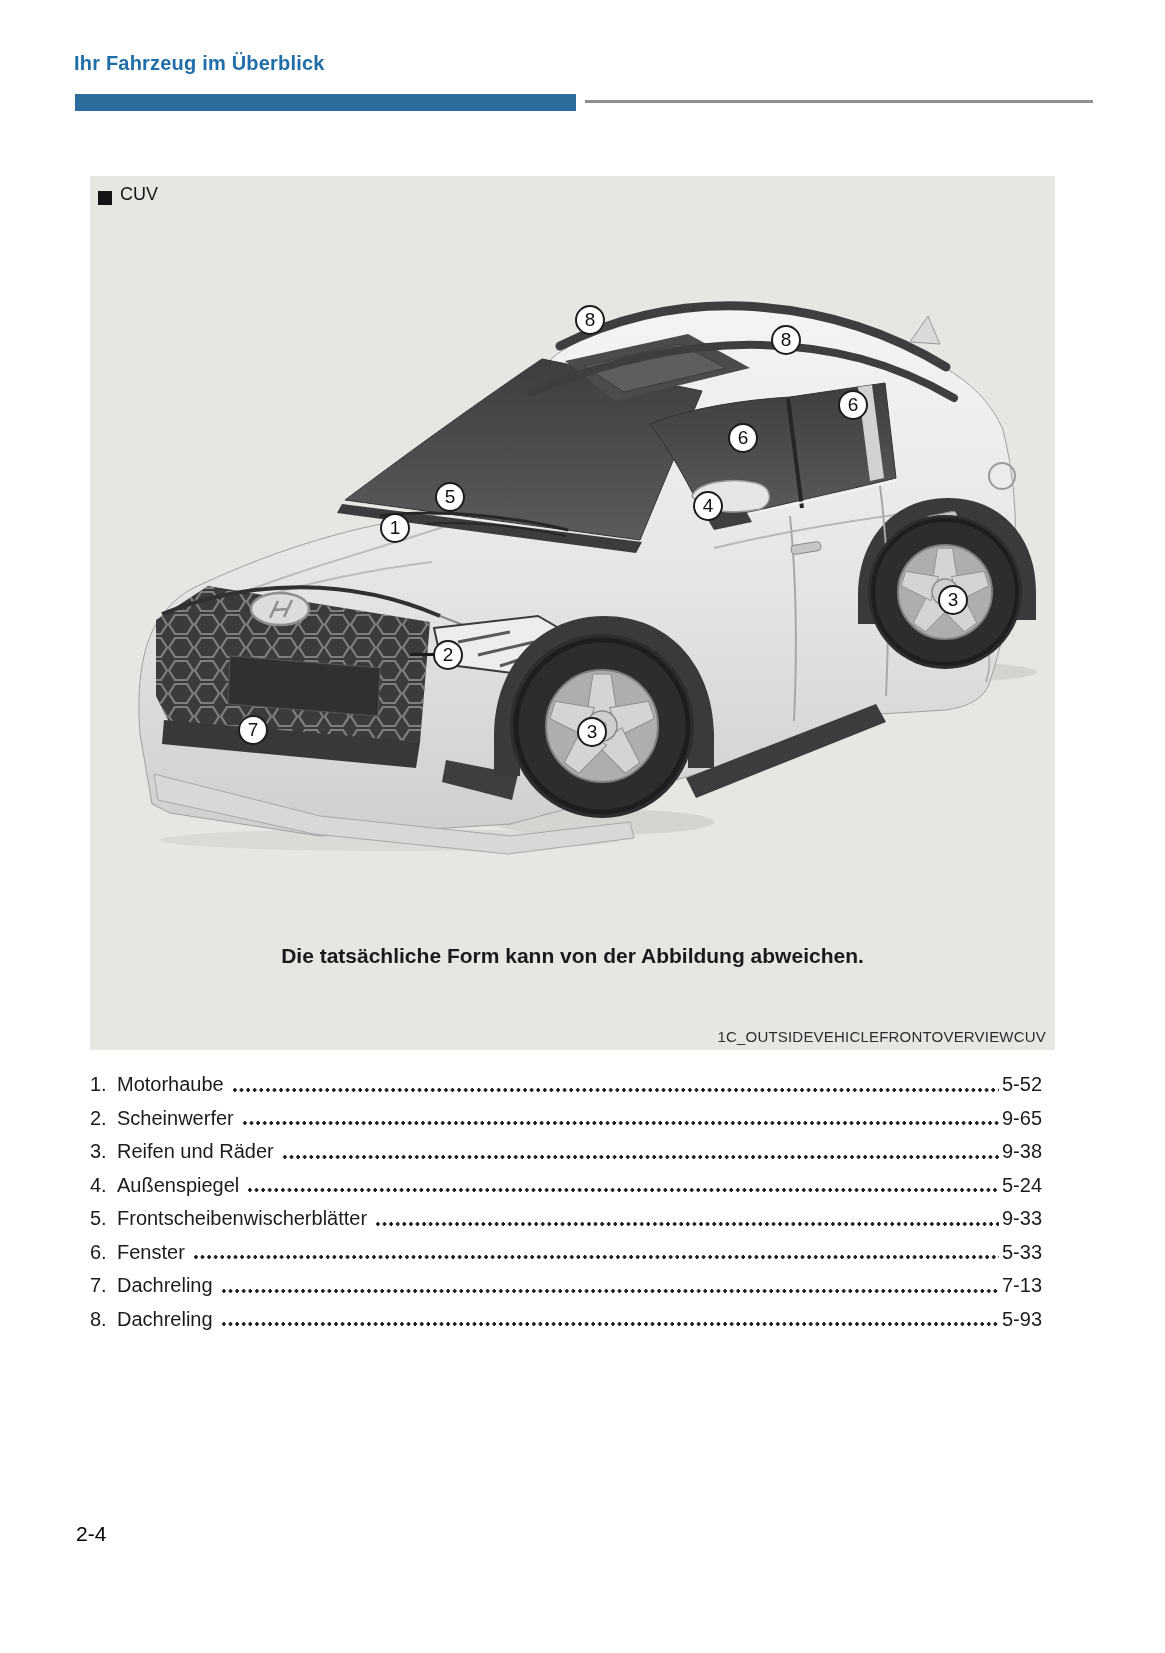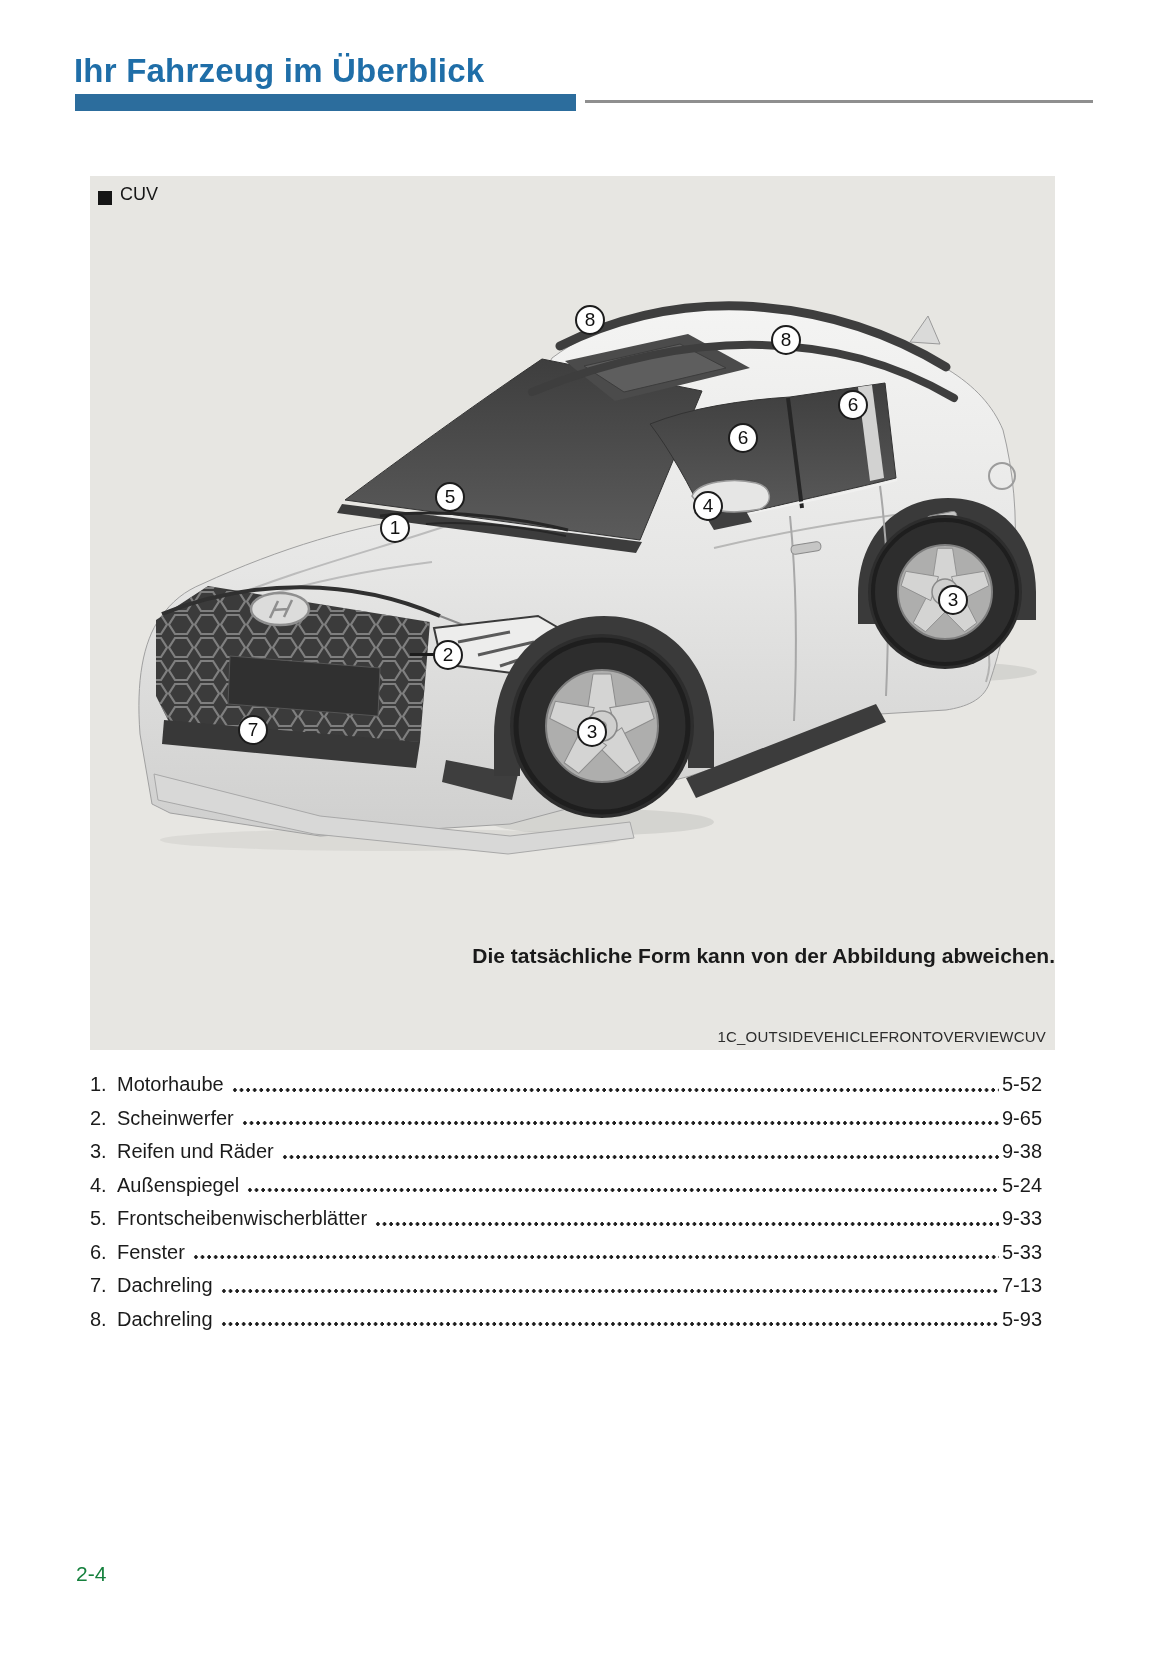--- a/index.html
+++ b/index.html
@@ -9,21 +9,21 @@
     height: 1653px;
     background: #ffffff;
     overflow: hidden;
     font-family: "Liberation Sans", sans-serif;
     color: #1a1a1a;
   }
   
   .header-title {
     position: absolute;
     left: 74px; top: 52px;
-    font-size: 33px;
+    font-size: 20px;
     font-weight: 700;
     color: #1F6EA8;
     letter-spacing: 0.2px;
   }
   .header-bar {
     position: absolute;
     left: 75px; top: 94px;
     width: 501px; height: 17px;
     background: #2C6D9D;
   }
@@ -79,21 +79,21 @@
   }
   .callout-leader {
     position: absolute;
     width: 24px; height: 3px;
     background: #1c1c1c;
   }
   .figure-caption {
     position: absolute;
     left: 0; right: 0;
     top: 768px;
-    text-align: right;
+    text-align: center;
     font-size: 21px;
     font-weight: 700;
     color: #1a1a1a;
   }
   .figure-code {
     position: absolute;
     right: 9px; bottom: 5px;
     font-size: 15px;
     color: #2d2d2d;
     letter-spacing: 0.2px;
@@ -128,23 +128,23 @@
     background-size: 6.6px 6px;
     background-repeat: repeat-x;
   }
   .parts-page {
     flex: 0 0 auto;
     white-space: nowrap;
   }
   
   .footer-page-number {
     position: absolute;
-    left: 76px; top: 1562px;
+    left: 76px; top: 1522px;
     font-size: 21px;
-    color: #15803d;
+    color: #000000;
   }
 </style>
 </head>
 <body>
 
 <div class="page">
 
   <div class="header-title">Ihr Fahrzeug im Überblick</div>
   <div class="header-bar"></div>
   <div class="header-rule"></div>

